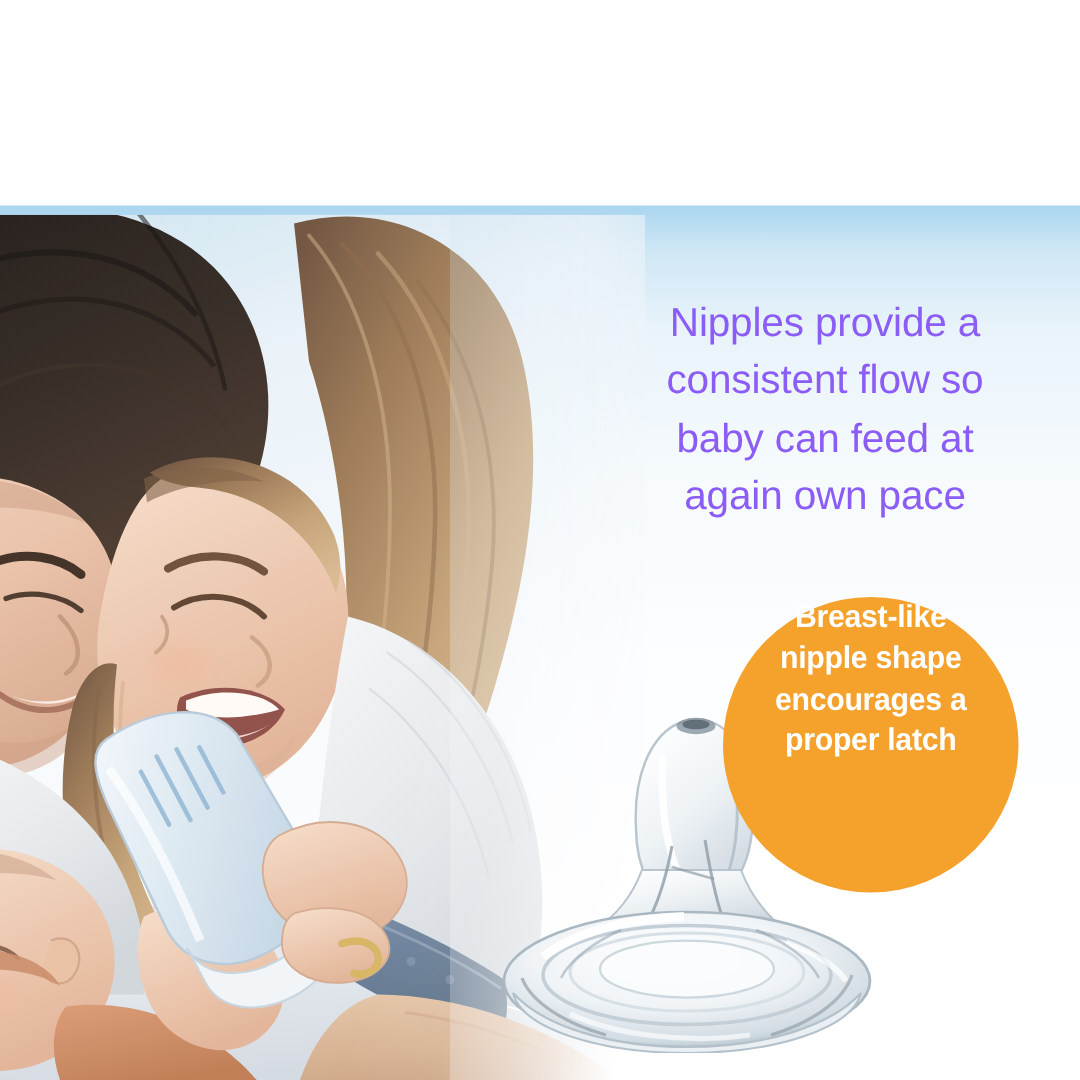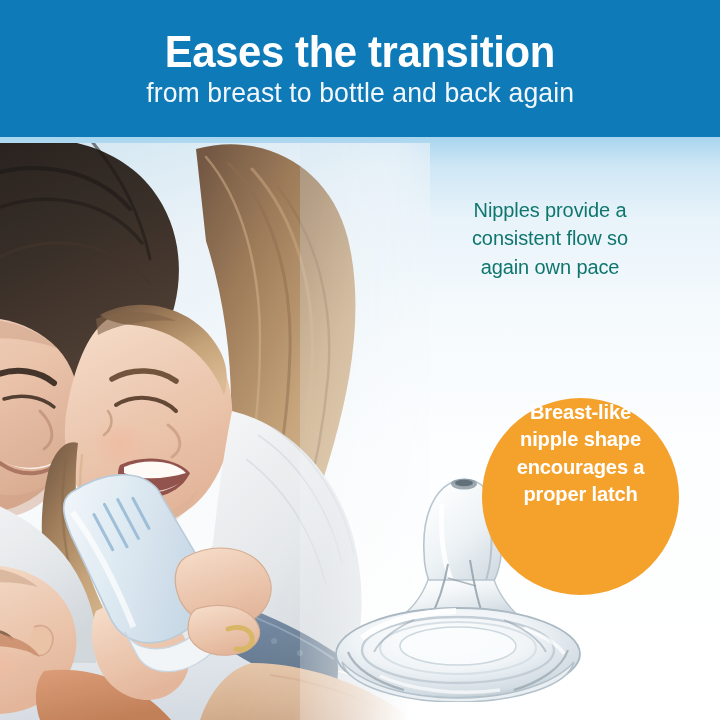--- a/index.html
+++ b/index.html
@@ -77,23 +77,23 @@
   .photo svg { display:block; width:430px; height:577px; }
 
   
   .body-copy {
     position:absolute;
     left:392px; top:196px;
     width:316px;
     text-align:center;
     z-index:30;
     font-weight:300;
-    font-size:20px;
+    font-size:27px;
     line-height:1.42;
-    color:#0f766e;
+    color:#8b5cf6;
     letter-spacing:-0.1px;
   }
   .body-copy .line { display:block; white-space:nowrap; }
 
   
   .badge {
     position:absolute;
     left:482px; top:398px;
     width:197px; height:197px;
     border-radius:50%;
@@ -339,28 +339,25 @@
                  C 206 514, 188 502, 188 486 C 188 476, 190 470, 196 466 Z"></path>
       </g>
 
       <path d="M228 486 C 240 482, 250 486, 252 494 C 254 502, 246 508, 236 506" stroke="#d6b35e" stroke-width="5" fill="none" stroke-linecap="round"></path>
 
       <rect x="0" y="0" width="430" height="577" fill="#ffffff" opacity="0.05"></rect>
       <rect x="300" y="0" width="130" height="577" fill="url(#skywash)" opacity="0.25"></rect>
     </svg>
   </div>
 
-  <div class="header">
-    <div class="header-title">Eases the transition</div>
-    <div class="header-subtitle">from breast to bottle and back again</div>
-  </div>
 
   <div class="body-copy">
     <span class="line">Nipples provide a</span>
     <span class="line">consistent flow so</span>
+    <span class="line">baby can feed at</span>
     <span class="line">again own pace</span>
   </div>
 
   <div class="product">
     <svg viewBox="0 0 280 250" xmlns="http://www.w3.org/2000/svg">
       <defs>
         <linearGradient id="silG" x1="0.1" y1="0" x2="0.8" y2="1">
           <stop offset="0" stop-color="#ffffff"></stop>
           <stop offset="0.35" stop-color="#f3f6f8"></stop>
           <stop offset="0.7" stop-color="#dde5ea"></stop>

